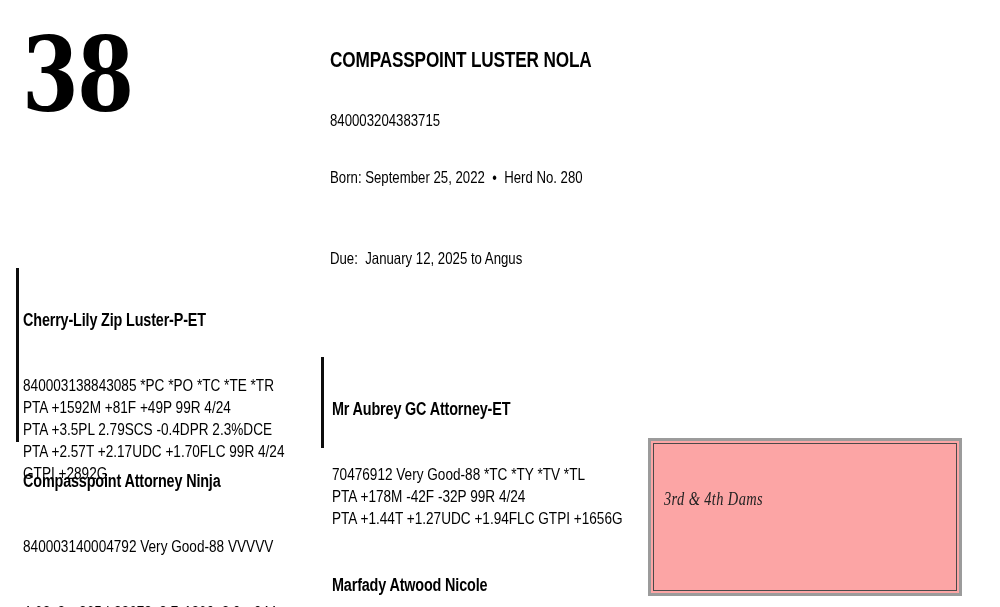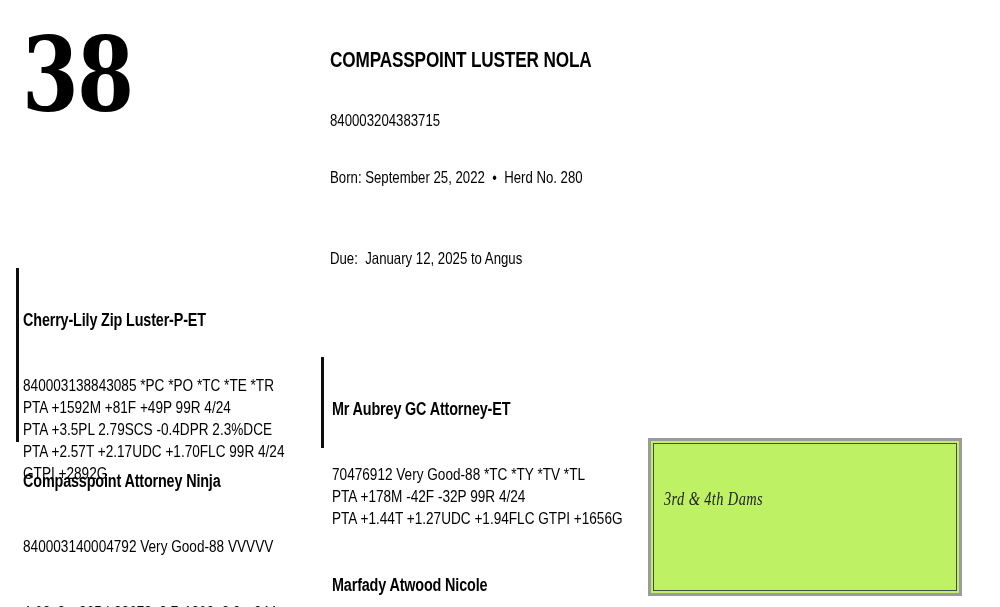--- a/index.html
+++ b/index.html
@@ -40,21 +40,21 @@
   .lact-row { display:grid; column-gap:7px; white-space:pre; }
   .lact-row.std  { grid-template-columns:34px 22px 36px 48px 26px 38px 26px 38px auto; }
   .lact-row .cell { text-align:right; }
   .lact-row .cell:nth-child(1) { text-align:left; }
   .lact-row.std .cell:nth-child(2) { text-align:center; }
   .lact-row.std .cell:nth-child(9) { text-align:left; padding-left:8px; }
 
   
   #dams-box {
     position:absolute; left:648px; top:438px; width:314px; height:158px;
-    border:3px solid #9b9b9b; box-sizing:border-box; background:#bef264;
+    border:3px solid #9b9b9b; box-sizing:border-box; background:#fca5a5;
   }
   #dams-box .inner {
     position:absolute; left:2px; right:2px; top:2px; bottom:2px;
     border:1px solid #4a4a4a; box-sizing:border-box;
     padding:3px 0 0 10px; overflow:hidden;
   }
   .box-content { width:380px; font-size:17px; line-height:21px; white-space:pre; }
   .box-heading {
     font-family:"Liberation Serif", serif; font-style:italic;
     font-size:18px; line-height:21px; color:#222; letter-spacing:0.5px;

